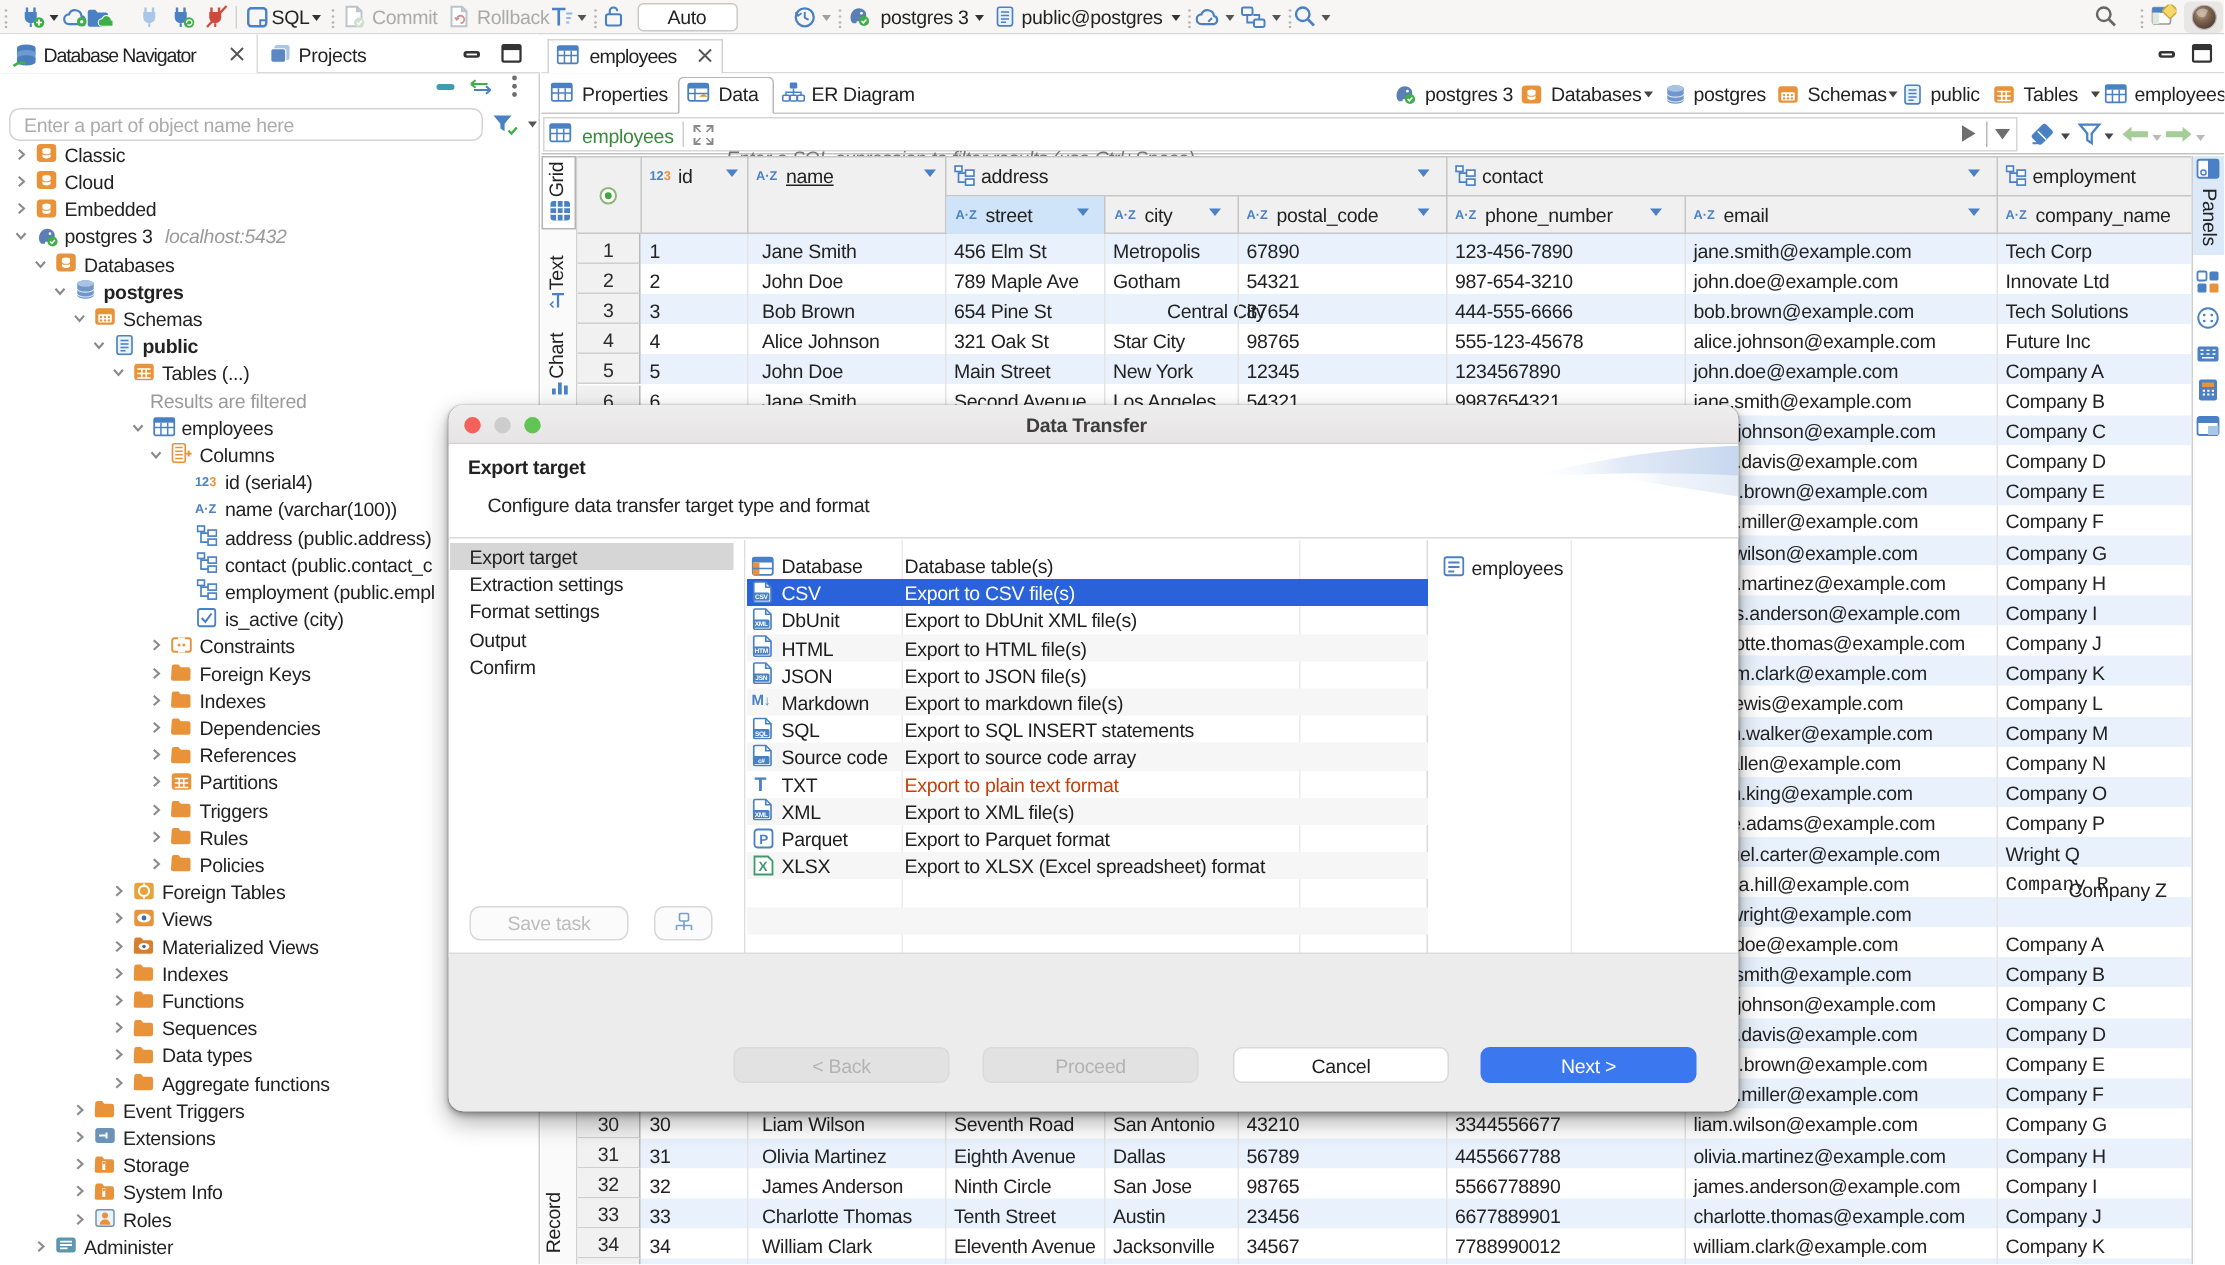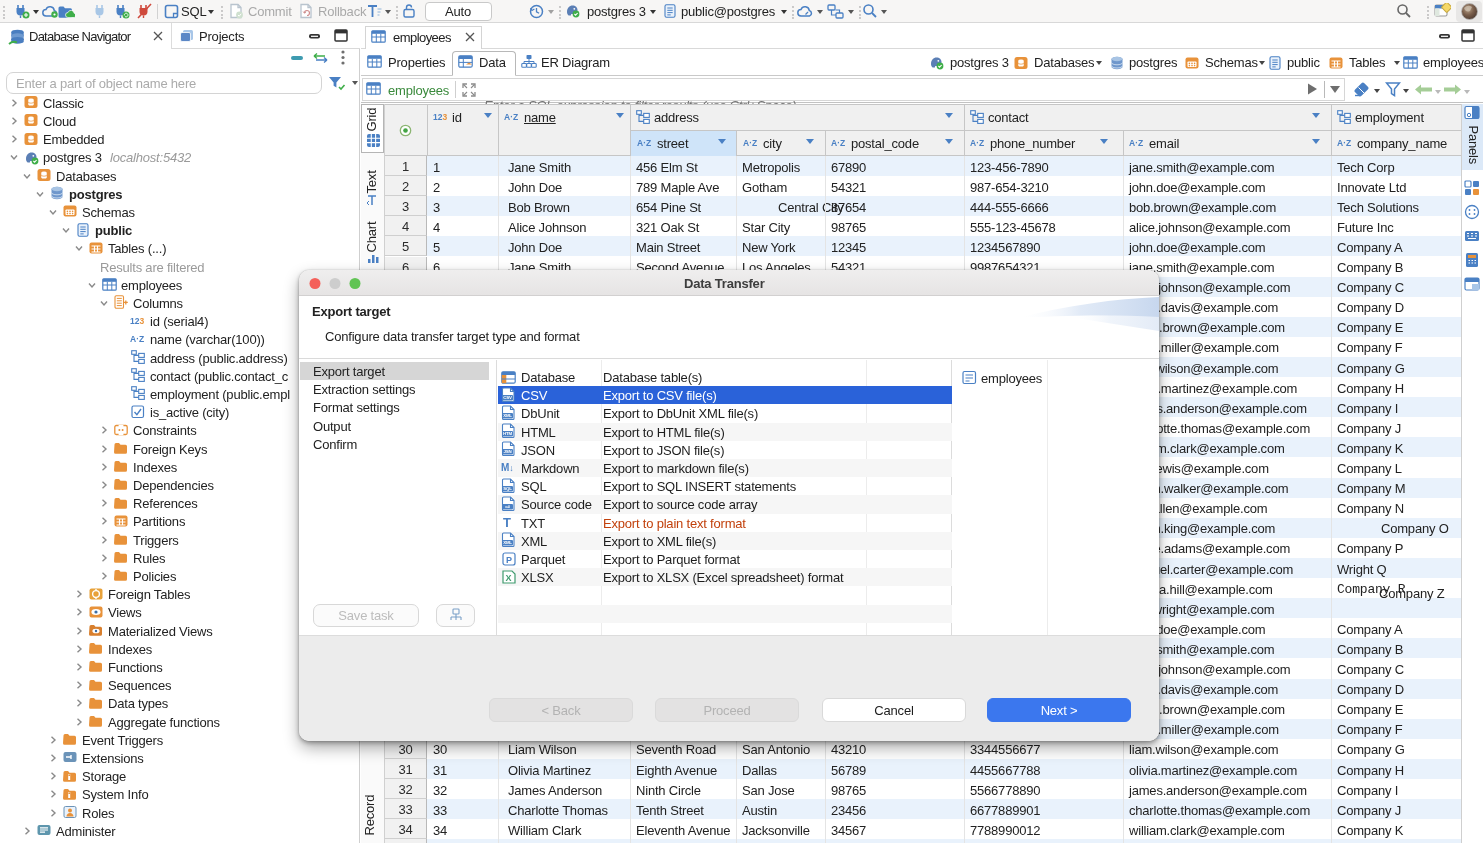--- a/index.html
+++ b/index.html
@@ -943,21 +943,21 @@
 <span class="t" style="left:952px;top:345.2px;">Company N</span>
 <div class="abs" style="left:0;top:361.8px;width:1076px;height:20px;background:#e9f2fc;"></div>
 <div class="abs" style="left:0;top:361.8px;width:42px;height:20px;background:#f1f1f1;border-right:1px solid #b9b9b9;border-bottom:1px solid #cfcfcf;text-align:center;font-size:13px;line-height:21px;color:#2b2b2b;">19</div>
 <span class="t" style="left:48px;top:365.3px;">19</span>
 <span class="t" style="left:123px;top:365.3px;">Ethan King</span>
 <span class="t" style="left:251px;top:365.3px;">Fifteenth Blvd</span>
 <span class="t" style="left:357px;top:365.3px;">Seattle</span>
 <span class="t" style="left:446px;top:365.3px;">78901</span>
 <span class="t" style="left:585px;top:365.3px;">1213141516</span>
 <span class="t" style="left:744px;top:365.3px;">ethan.king@example.com</span>
-<span class="t" style="left:952px;top:365.3px;margin-left:44px;">Company O</span>
+<span class="t" style="left:952px;top:365.3px;">Company O</span>
 <div class="abs" style="left:0;top:381.9px;width:1076px;height:20px;background:#ffffff;"></div>
 <div class="abs" style="left:0;top:381.9px;width:42px;height:20px;background:#f1f1f1;border-right:1px solid #b9b9b9;border-bottom:1px solid #cfcfcf;text-align:center;font-size:13px;line-height:21px;color:#2b2b2b;">20</div>
 <span class="t" style="left:48px;top:385.4px;">20</span>
 <span class="t" style="left:123px;top:385.4px;">Grace Adams</span>
 <span class="t" style="left:251px;top:385.4px;">Sixteenth Street</span>
 <span class="t" style="left:357px;top:385.4px;">Denver</span>
 <span class="t" style="left:446px;top:385.4px;">89012</span>
 <span class="t" style="left:585px;top:385.4px;">1314151617</span>
 <span class="t" style="left:744px;top:385.4px;">grace.adams@example.com</span>
 <span class="t" style="left:952px;top:385.4px;">Company P</span>

